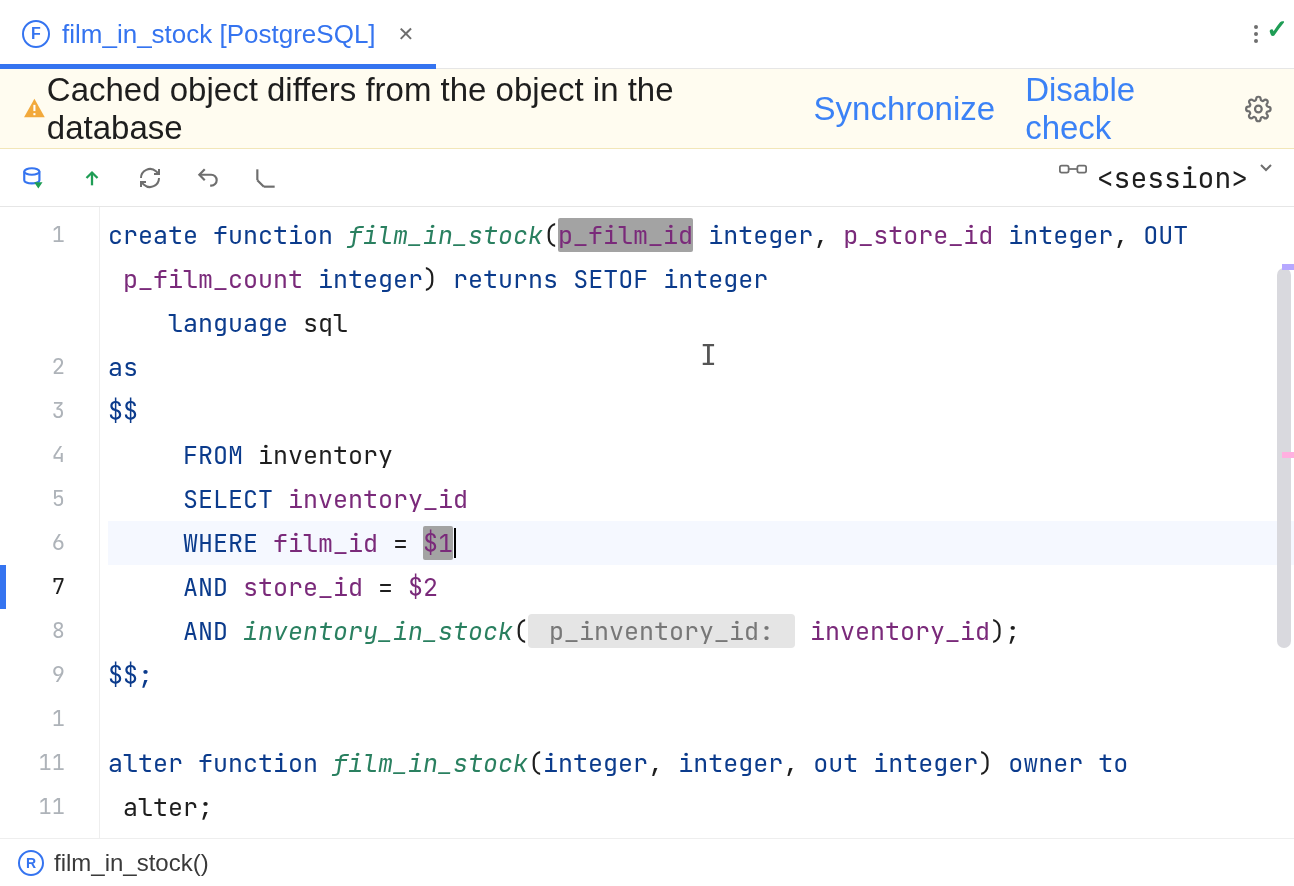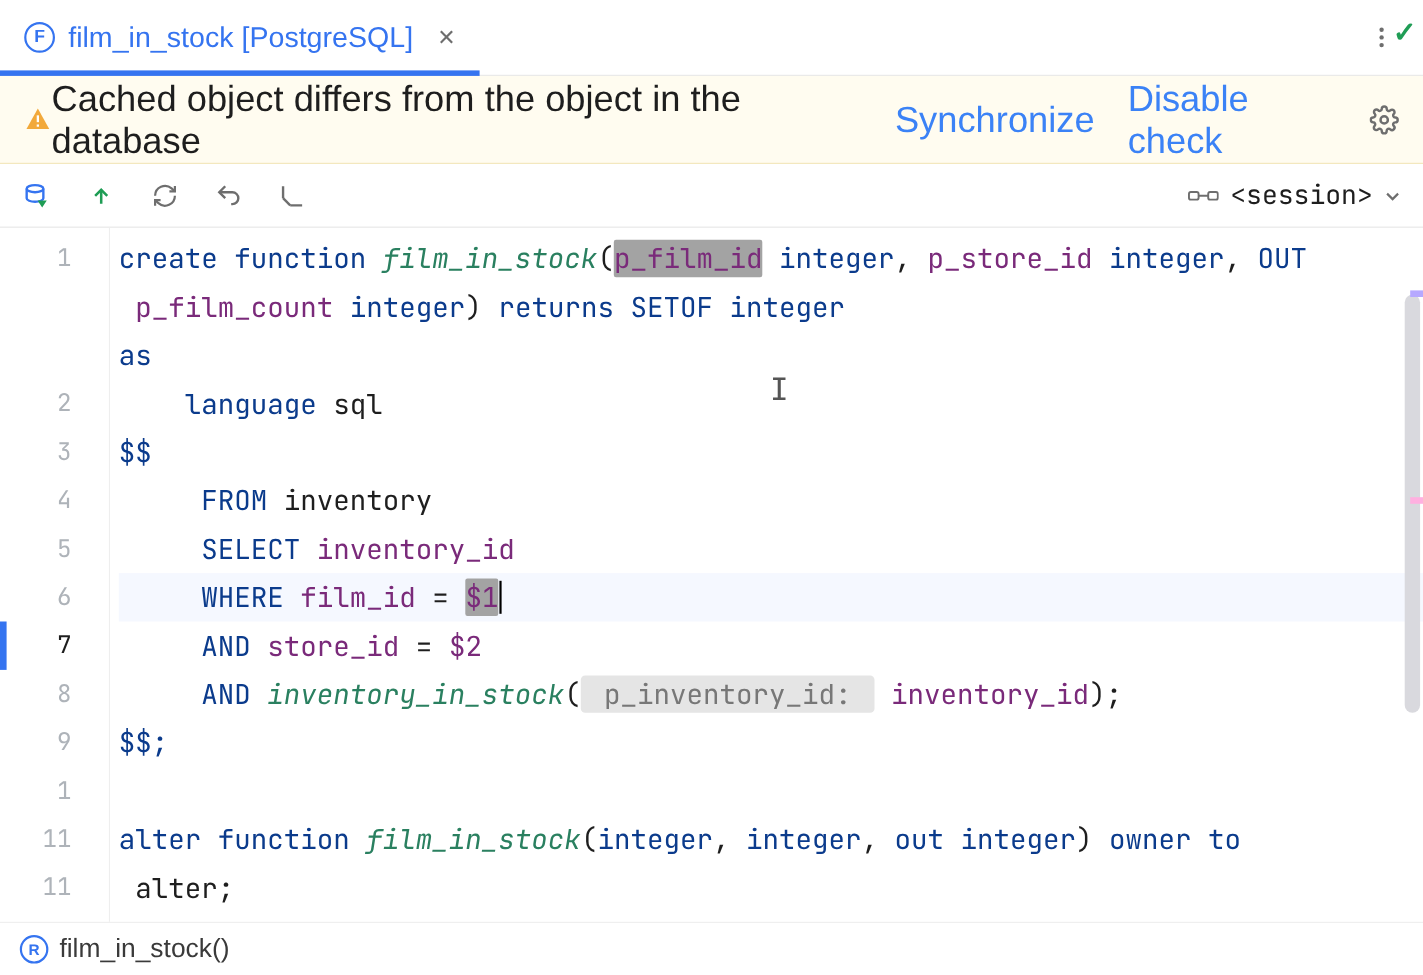--- a/index.html
+++ b/index.html
@@ -19,21 +19,21 @@
   
   .banner { height: 80px; background: #fffcf0; border-bottom: 1px solid #f2e6b8; display:flex; align-items:center; padding: 0 22px; font-size: 33px; color:#1e1e1e; }
   .banner .spacer { flex: 1; }
   .banner a { color: #3b82f6; text-decoration: none; margin-left: 30px; cursor:pointer; }
   .gear { width: 28px; height: 28px; margin-left: 24px; color:#6e6e6e; cursor:pointer; }
   .warn-tri { width: 26px; height: 26px; }
 
   
   .toolbar { height: 58px; border-bottom: 1px solid #e6e6e6; display:flex; align-items:center; padding: 0 20px; gap: 30px; }
   .tbtn { width: 28px; height: 28px; display:flex; align-items:center; justify-content:center; cursor:pointer; color:#6e6e6e; }
-  .toolbar .right { margin-left:auto; display:flex; align-items:center; gap:10px; color:#1e1e1e; font-size:24px; cursor:pointer; }
+  .toolbar .right { margin-left:auto; display:flex; gap:10px; color:#1e1e1e; font-size:28px; cursor:pointer; }
   .toolbar .right .plug { color:#6e6e6e; }
 
   
   .editor { display:flex; height: calc(886px - 69px - 80px - 58px - 48px); position:relative; }
   .gutter { width: 100px; border-right: 1px solid #eee; padding-top: 6px; }
   .gutter .ln { height: 44px; line-height:44px; text-align:right; padding-right: 34px; color:#aeb3b9; font-size:22px; }
   .gutter .ln.active { color:#1e1e1e; position:relative; }
   .gutter .ln.active::before { content:""; position:absolute; left:0; top:0; bottom:0; width:6px; background:#3574f0; }
   .code { flex:1; padding: 6px 0 0 8px; font-size: 25px; line-height:44px; position:relative; }
   .code .row { height:44px; white-space: pre; position:relative; }
@@ -153,22 +153,22 @@
     <div class="ln">1</div>
     <div class="ln">11</div>
     <div class="ln">11</div>
   </div>
 
   <div class="code">
     <span class="ibeam">𝙸</span>
 
     <div class="row"><span class="kw">create</span> <span class="kw">function</span> <span class="fn">film_in_stock</span><span class="plain">(</span><span class="id param-hl">p_film_id</span><span> </span><span class="ty">integer</span><span class="plain">, </span><span class="id">p_store_id</span><span> </span><span class="ty">integer</span><span class="plain">, </span><span class="kw">OUT</span></div>
     <div class="row"><span> </span><span class="id">p_film_count</span><span> </span><span class="ty">integer</span><span class="plain">)</span> <span class="kw">returns</span> <span class="kw">SETOF</span> <span class="ty">integer</span></div>
+    <div class="row">    <span class="kw">language</span> <span class="plain">sql</span></div>
     <div class="row"><span class="kw">as</span></div>
-    <div class="row">    <span class="kw">language</span> <span class="plain">sql</span></div>
     <div class="row"><span class="kw">$$</span></div>
     <div class="row">     <span class="kw">FROM</span> <span class="plain">inventory</span></div>
     <div class="row">     <span class="kw">SELECT</span> <span class="id">inventory_id</span></div>
     <div class="row active">     <span class="kw">WHERE</span> <span class="id">film_id</span><span class="plain"> = </span><span class="id param-hl">$1</span><span class="caret"></span></div>
     <div class="row">     <span class="kw">AND</span> <span class="id">store_id</span><span class="plain"> = </span><span class="id">$2</span></div>
     <div class="row">     <span class="kw">AND</span> <span class="fn">inventory_in_stock</span><span class="plain">(</span><span class="hint"> p_inventory_id: </span> <span class="id">inventory_id</span><span class="plain">);</span></div>
     <div class="row"><span class="kw">$$;</span></div>
     <div class="row"></div>
     <div class="row"><span class="kw">alter</span> <span class="kw">function</span> <span class="fn">film_in_stock</span><span class="plain">(</span><span class="ty">integer</span><span class="plain">, </span><span class="ty">integer</span><span class="plain">, </span><span class="kw">out</span><span> </span><span class="ty">integer</span><span class="plain">)</span> <span class="kw">owner to</span></div>
     <div class="row"><span> </span><span class="plain">alter</span><span class="plain">;</span></div>

